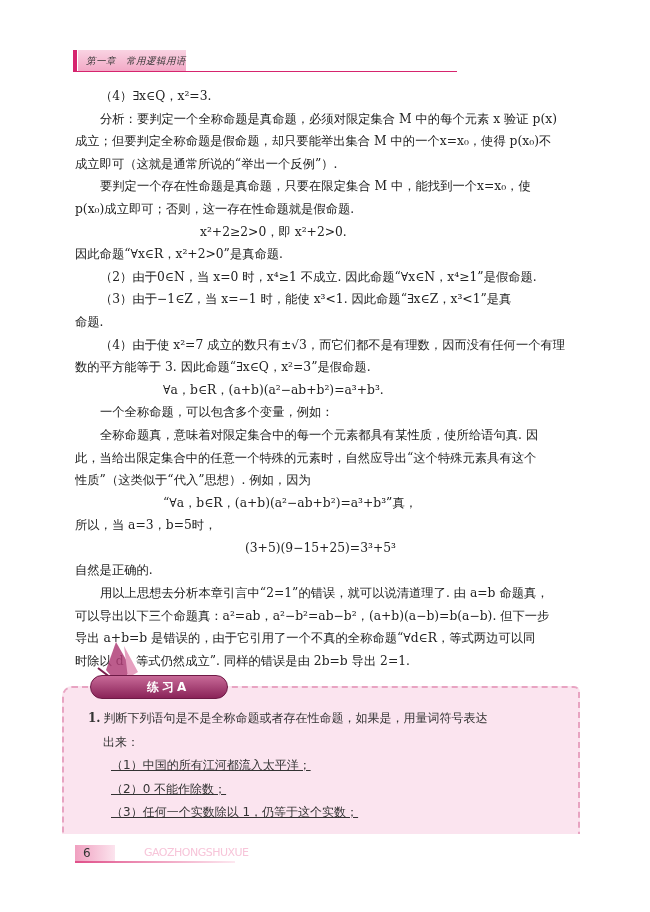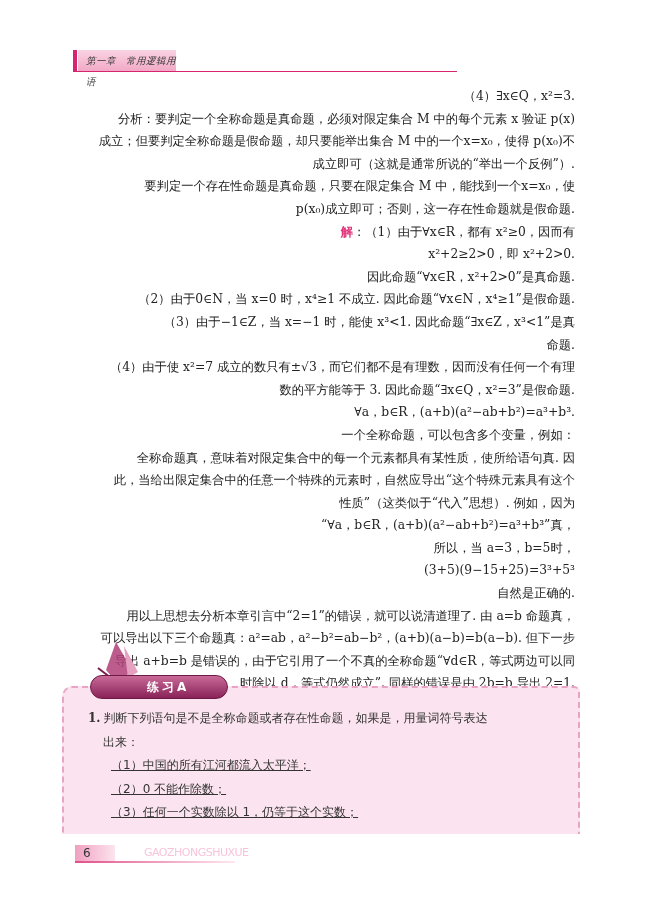--- a/index.html
+++ b/index.html
@@ -3,29 +3,29 @@
 <meta charset="utf-8">
 <style>
   html, body { margin: 0; padding: 0; }
   body {
     width: 650px; height: 912px; background: #ffffff; position: relative; overflow: hidden;
     font-family: "DejaVu Serif", "Liberation Serif", serif; color: #222;
   }
   .header-bar { position: absolute; left: 73px; top: 50px; width: 384px; height: 22px; }
   .header-accent { position: absolute; left: 0; top: 0; width: 4px; height: 22px; background: #d6246e; }
   .header-tab {
-    position: absolute; left: 5px; top: 0; width: 98px; height: 21px;
+    position: absolute; left: 5px; top: 0; width: 108px; height: 21px;
     background: linear-gradient(to bottom, #f9d3e2, #f2a9c6);
     font-family: "DejaVu Sans", "Liberation Sans", sans-serif; font-size: 9.5px; font-style: italic;
     color: #333; line-height: 21px; padding-left: 8px; box-sizing: border-box; letter-spacing: 0.5px;
   }
   .header-line { position: absolute; left: 0; top: 21px; width: 384px; height: 1px; background: #d6246e; }
 
   .content { position: absolute; left: 75px; top: 85px; width: 500px; font-size: 12.3px; line-height: 22.6px; }
-  .p { margin: 0; white-space: nowrap; overflow: hidden; text-align: right; }
+  .p { margin: 0; white-space: nowrap; overflow: hidden; }
   .ind { padding-left: 25px; }
   .ctr2 { padding-left: 125px; }
   .ctr3 { padding-left: 88px; }
   .ctr4 { padding-left: 170px; }
   .jie { color: #e0347a; font-weight: bold; }
 
   .exercise { position: absolute; left: 62px; top: 686px; width: 518px; height: 148px;
     background: #fbe4ef; border-top: 2px dashed #e8a4c2; border-left: 2px dashed #e8a4c2; border-right: 2px dashed #e8a4c2;
     border-top-right-radius: 6px; border-top-left-radius: 10px; box-sizing: border-box; }
   .ex-badge { position: absolute; left: 90px; top: 675px; width: 138px; height: 24px; border-radius: 12px;
@@ -53,21 +53,20 @@
   <div class="header-line"></div>
 </div>
 
 <div class="content">
   <p class="p ind">（4）∃x∈Q，x²=3.</p>
   <p class="p ind">分析：要判定一个全称命题是真命题，必须对限定集合 M 中的每个元素 x 验证 p(x)</p>
   <p class="p">成立；但要判定全称命题是假命题，却只要能举出集合 M 中的一个x=x₀，使得 p(x₀)不</p>
   <p class="p">成立即可（这就是通常所说的“举出一个反例”）.</p>
   <p class="p ind">要判定一个存在性命题是真命题，只要在限定集合 M 中，能找到一个x=x₀，使</p>
   <p class="p">p(x₀)成立即可；否则，这一存在性命题就是假命题.</p>
-  <p class="p ind"><span class="jie">解</span><span>：</span><span>（1）由于∀x∈R，都有 x²≥0，因而有</span></p>
   <p class="p ctr2">x²+2≥2&gt;0，即 x²+2&gt;0.</p>
   <p class="p">因此命题“∀x∈R，x²+2&gt;0”是真命题.</p>
   <p class="p ind">（2）由于0∈N，当 x=0 时，x⁴≥1 不成立. 因此命题“∀x∈N，x⁴≥1”是假命题.</p>
   <p class="p ind">（3）由于−1∈Z，当 x=−1 时，能使 x³&lt;1. 因此命题“∃x∈Z，x³&lt;1”是真</p>
   <p class="p">命题.</p>
   <p class="p ind">（4）由于使 x²=7 成立的数只有±√3，而它们都不是有理数，因而没有任何一个有理</p>
   <p class="p">数的平方能等于 3. 因此命题“∃x∈Q，x²=3”是假命题.</p>
   <p class="p ctr3">∀a，b∈R，(a+b)(a²−ab+b²)=a³+b³.</p>
   <p class="p ind">一个全称命题，可以包含多个变量，例如：</p>
   <p class="p ind">全称命题真，意味着对限定集合中的每一个元素都具有某性质，使所给语句真. 因</p>

